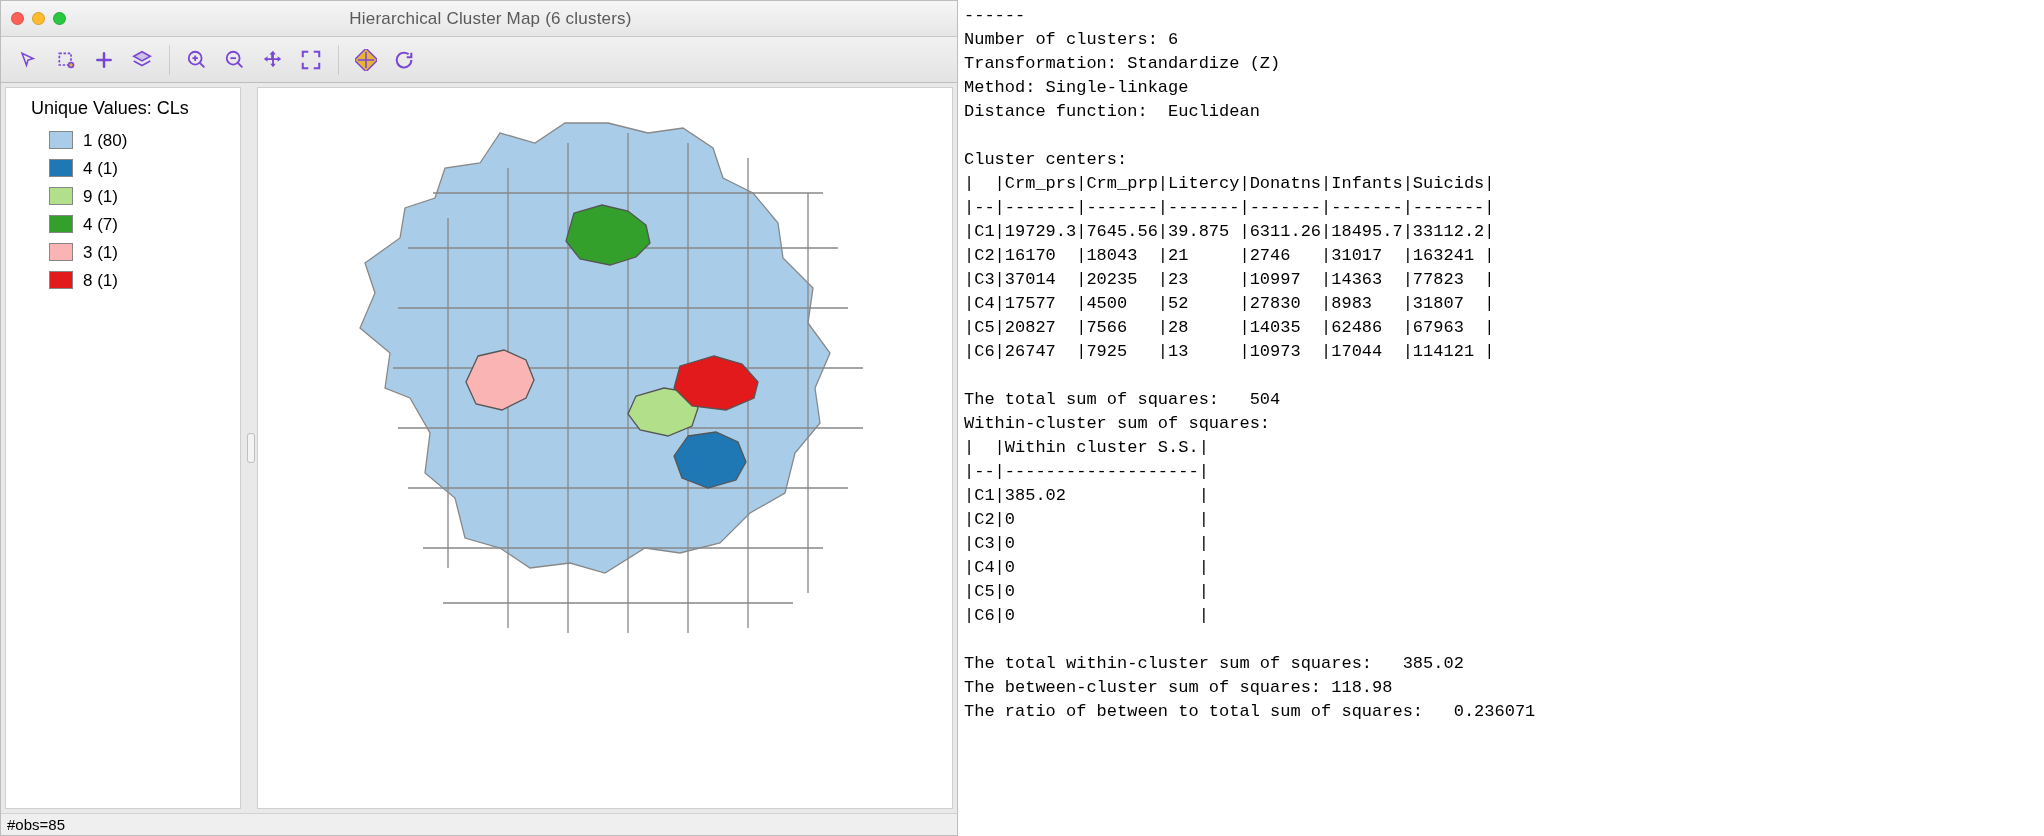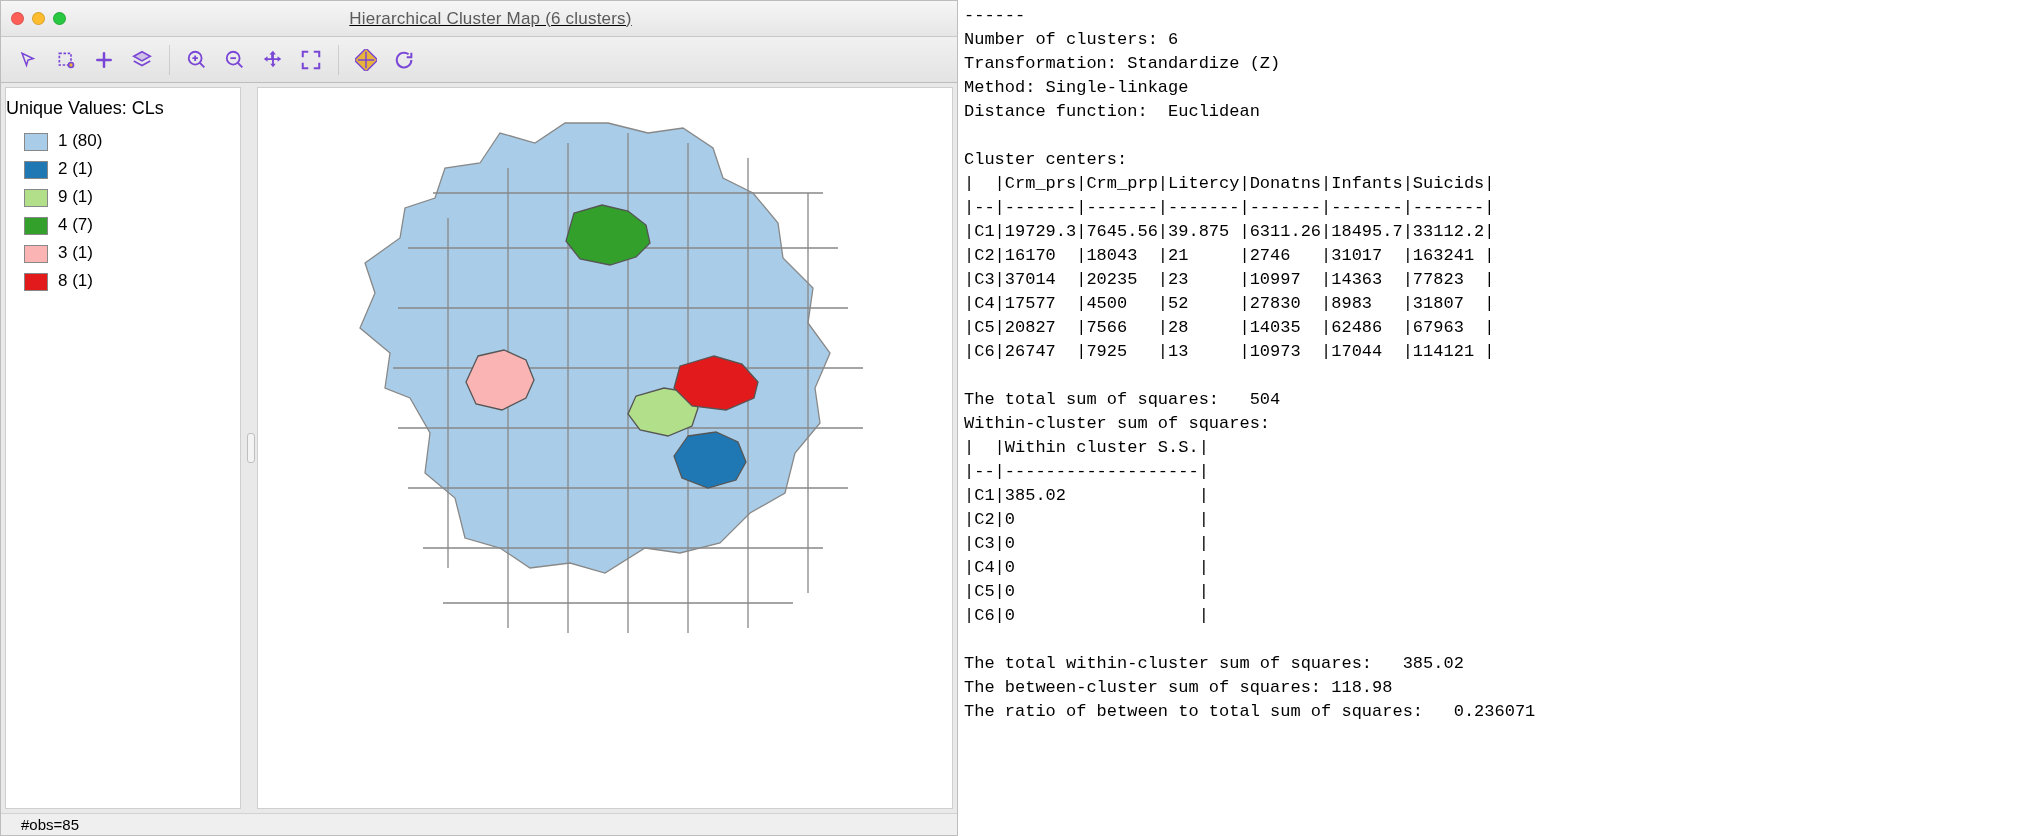--- a/index.html
+++ b/index.html
@@ -1,45 +1,45 @@
 <!DOCTYPE html>
 <html><head>
 <meta charset="utf-8">
 <style>
   * { box-sizing: border-box; }
   html, body { margin:0; padding:0; height:100%; font-family: -apple-system, "Helvetica Neue", Arial, sans-serif; font-size:13px; color:#000; }
   body { display:flex; width:2044px; height:836px; overflow:hidden; background:#fff; }
 
   
   .left { width:958px; height:836px; display:flex; flex-direction:column; background:#ececec; border:1px solid #bdbdbd; }
-  .titlebar { height:36px; display:flex; align-items:center; background:linear-gradient(#f6f6f6,#e6e6e6); border-bottom:1px solid #c8c8c8; padding:0 10px;text-decoration:underline; }
+  .titlebar { height:36px; display:flex; align-items:center; background:linear-gradient(#f6f6f6,#e6e6e6); border-bottom:1px solid #c8c8c8; padding:0 10px; }
   .traffic { display:flex; gap:8px; margin-right:18px; }
   .tl { width:13px; height:13px; border-radius:50%; border:1px solid rgba(0,0,0,.15); }
   .tl-close{background:#ff5f57;} .tl-min{background:#febc2e;} .tl-max{background:#28c840;}
   .titlebar .title { flex:1; text-align:center; font-size:17px; color:#5a5a5a; letter-spacing:.2px; margin-right:50px; }
 
   .toolbar { height:46px; display:flex; align-items:center; gap:4px; padding:0 10px; background:linear-gradient(#f1f1f1,#e3e3e3); border-bottom:1px solid #bdbdbd; }
   .tool { width:34px; height:34px; display:flex; align-items:center; justify-content:center; border-radius:4px; color:#7a46d6; }
   .sep { width:1px; height:30px; background:rgba(0,0,0,.12); margin:0 6px; }
   .tool svg{display:block;}
 
   .workarea { flex:1; display:flex; background:#e9e9e9; position:relative; }
-  .panel-legend { width:236px; background:#fff; border:1px solid #cfcfcf; margin:4px; padding:10px 0; font-size:16px; }
+  .panel-legend { width:236px; background:#fff; border:1px solid #cfcfcf; margin:4px; padding:10px 25px; font-size:16px; }
   .panel-legend .ltitle { font-size:18px; margin-bottom:8px; }
-  .lrow { display:flex; align-items:flex-end; gap:10px; padding:4px 0 4px 18px; font-size:17px; }
+  .lrow { display:flex; align-items:flex-start; gap:10px; padding:4px 0 4px 18px; font-size:17px; }
   .swatch { width:24px; height:18px; border:1px solid #888; }
 
   .splitter { width:12px; background:#e9e9e9; display:flex; align-items:center; justify-content:center; }
   .splitter .grip { width:8px; height:30px; border:1px solid #bfbfbf; border-radius:3px; background:#f3f3f3; }
 
   .mapwrap { flex:1; background:#fff; margin:4px 4px 4px 0; border:1px solid #cfcfcf; position:relative; overflow:hidden; }
   .map-svg { position:absolute; top:10px; left:70px; }
   .dep { fill:#a9cde8; stroke:#888; stroke-width:1.3; }
 
-  .statusbar { height:22px; display:flex; align-items:center; padding:0 20px; font-size:15px; background:#efefef; border-top:1px solid #d2d2d2; color:#000; }
+  .statusbar { height:22px; display:flex; align-items:center; padding:0 6px; font-size:15px; background:#efefef; border-top:1px solid #d2d2d2; color:#000; }
 
   
   .right { flex:1; height:836px; background:#fff; padding:4px 8px 4px 6px; font-family: "Menlo","Consolas","Courier New",monospace; font-size:17px; line-height:24px; white-space:pre; color:#000; overflow:hidden; }
 </style>
 </head>
 <body>
 
 <div class="left">
   <div class="titlebar">
     <div class="traffic">
@@ -116,21 +116,21 @@
   <div class="workarea">
     <div class="panel-legend">
       <div class="ltitle">Unique Values: CLs</div>
       <div id="legend-items">
           <div class="lrow">
             <span class="swatch" style="background: rgb(169, 205, 232);"></span>
             <span>1 (80)</span>
           </div>
           <div class="lrow">
             <span class="swatch" style="background: rgb(31, 120, 180);"></span>
-            <span>2 (1)</span>
+            <span>4 (1)</span>
           </div>
           <div class="lrow">
             <span class="swatch" style="background: rgb(178, 223, 138);"></span>
             <span>9 (1)</span>
           </div>
           <div class="lrow">
             <span class="swatch" style="background: rgb(51, 160, 44);"></span>
             <span>4 (7)</span>
           </div>
           <div class="lrow">

